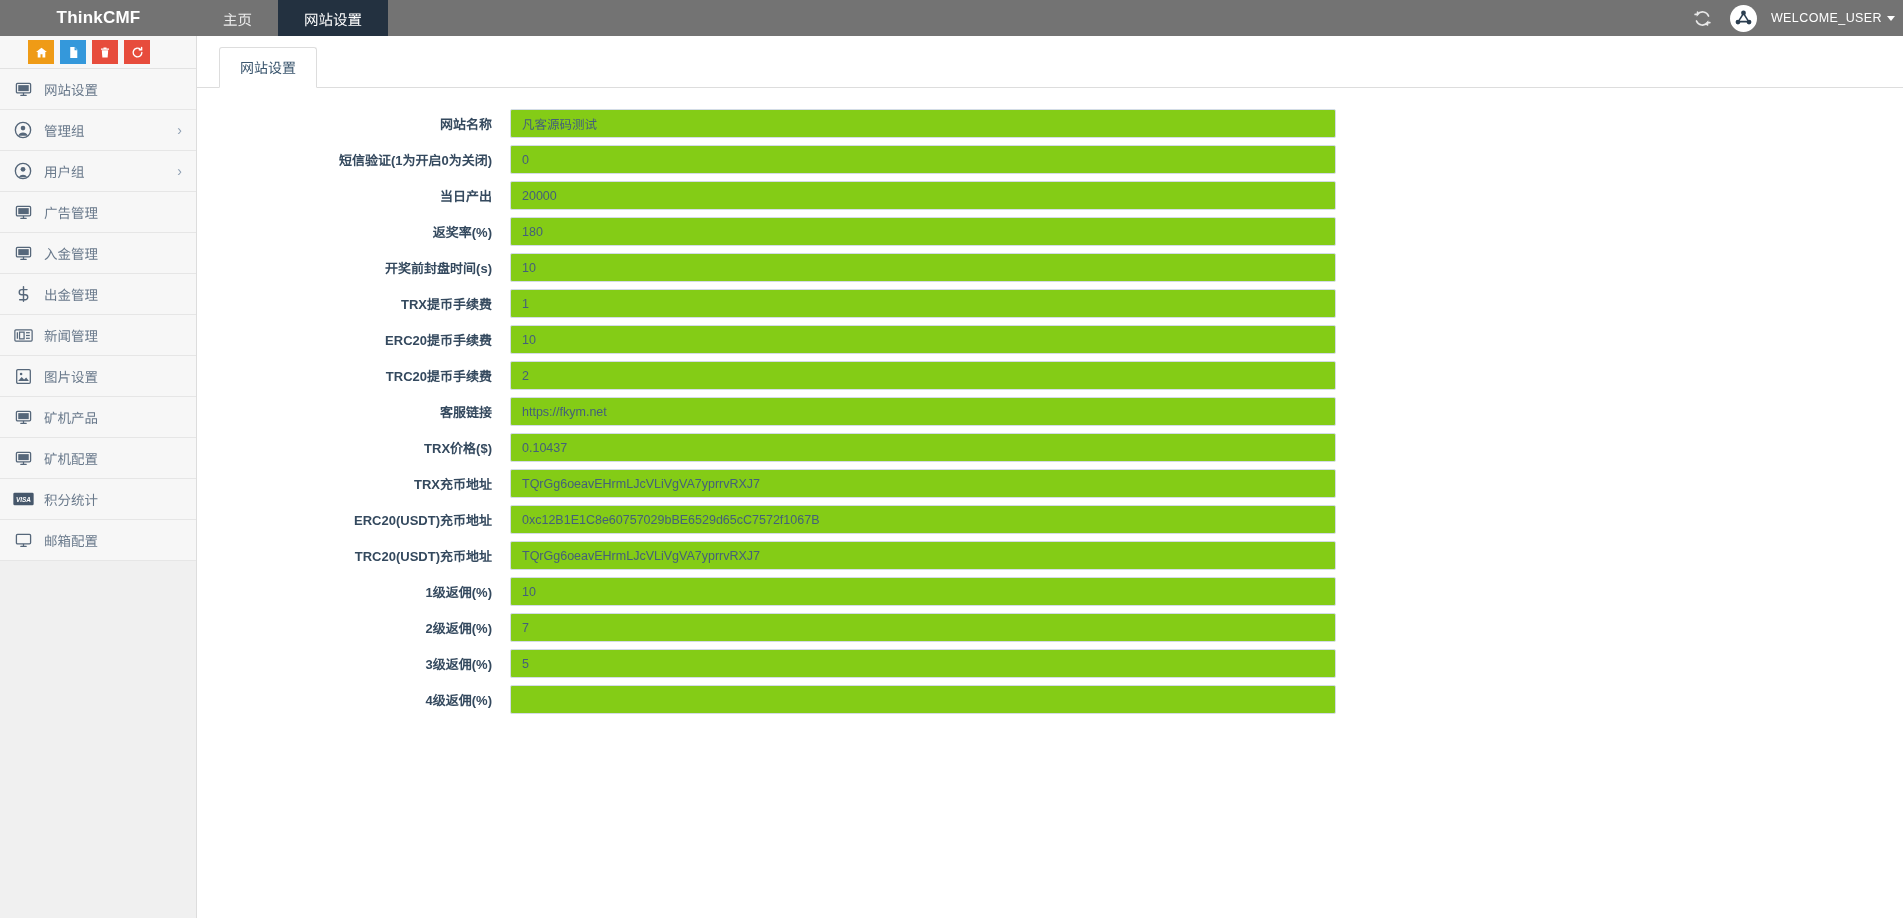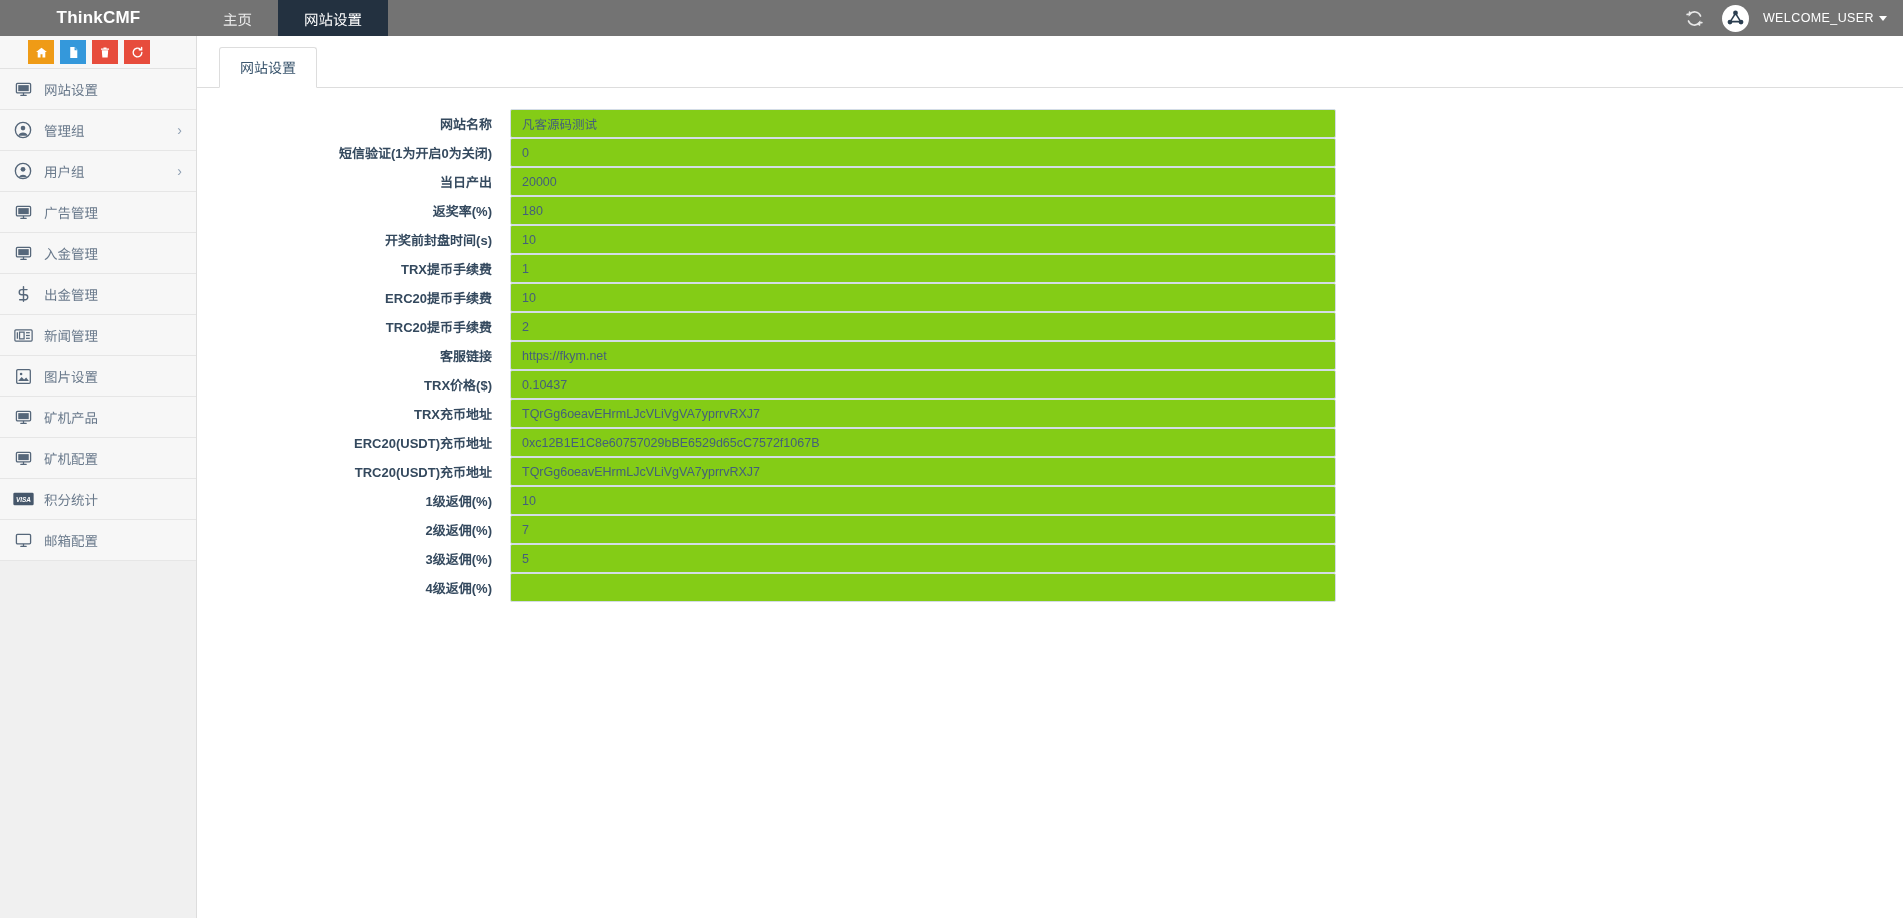--- a/index.html
+++ b/index.html
@@ -35,21 +35,21 @@
     color: #ebebeb;
     font-size: 14.5px;
     cursor: pointer;
     white-space: nowrap;
   }
   .nav-tab.active { background: #233140; color: #ffffff; }
 
   .navbar-right {
     margin-left: auto;
     display: flex; align-items: center;
-    padding-right: 16px;
+    padding-right: 8px;
     gap: 14px;
   }
   .nav-icon-btn {
     display: flex; align-items: center; justify-content: center;
     color: #e8e8e8;
     cursor: pointer;
     width: 26px; height: 26px;
   }
   .avatar-wrap {
     width: 27px; height: 27px;
@@ -149,21 +149,21 @@
     color: #3b566e;
     margin-bottom: -1px;
     cursor: pointer;
     border-radius: 3px 3px 0 0;
     white-space: nowrap;
   }
 
   .form-area { padding-top: 21px; }
   .form-row {
     display: flex; align-items: center;
-    margin-bottom: 0;
+    margin-bottom: 7px;
   }
   .form-label {
     width: 313px;
     text-align: right;
     padding-right: 18px;
     font-size: 13px;
     font-weight: bold;
     color: #34495e;
     white-space: nowrap;
     flex: 0 0 auto;

